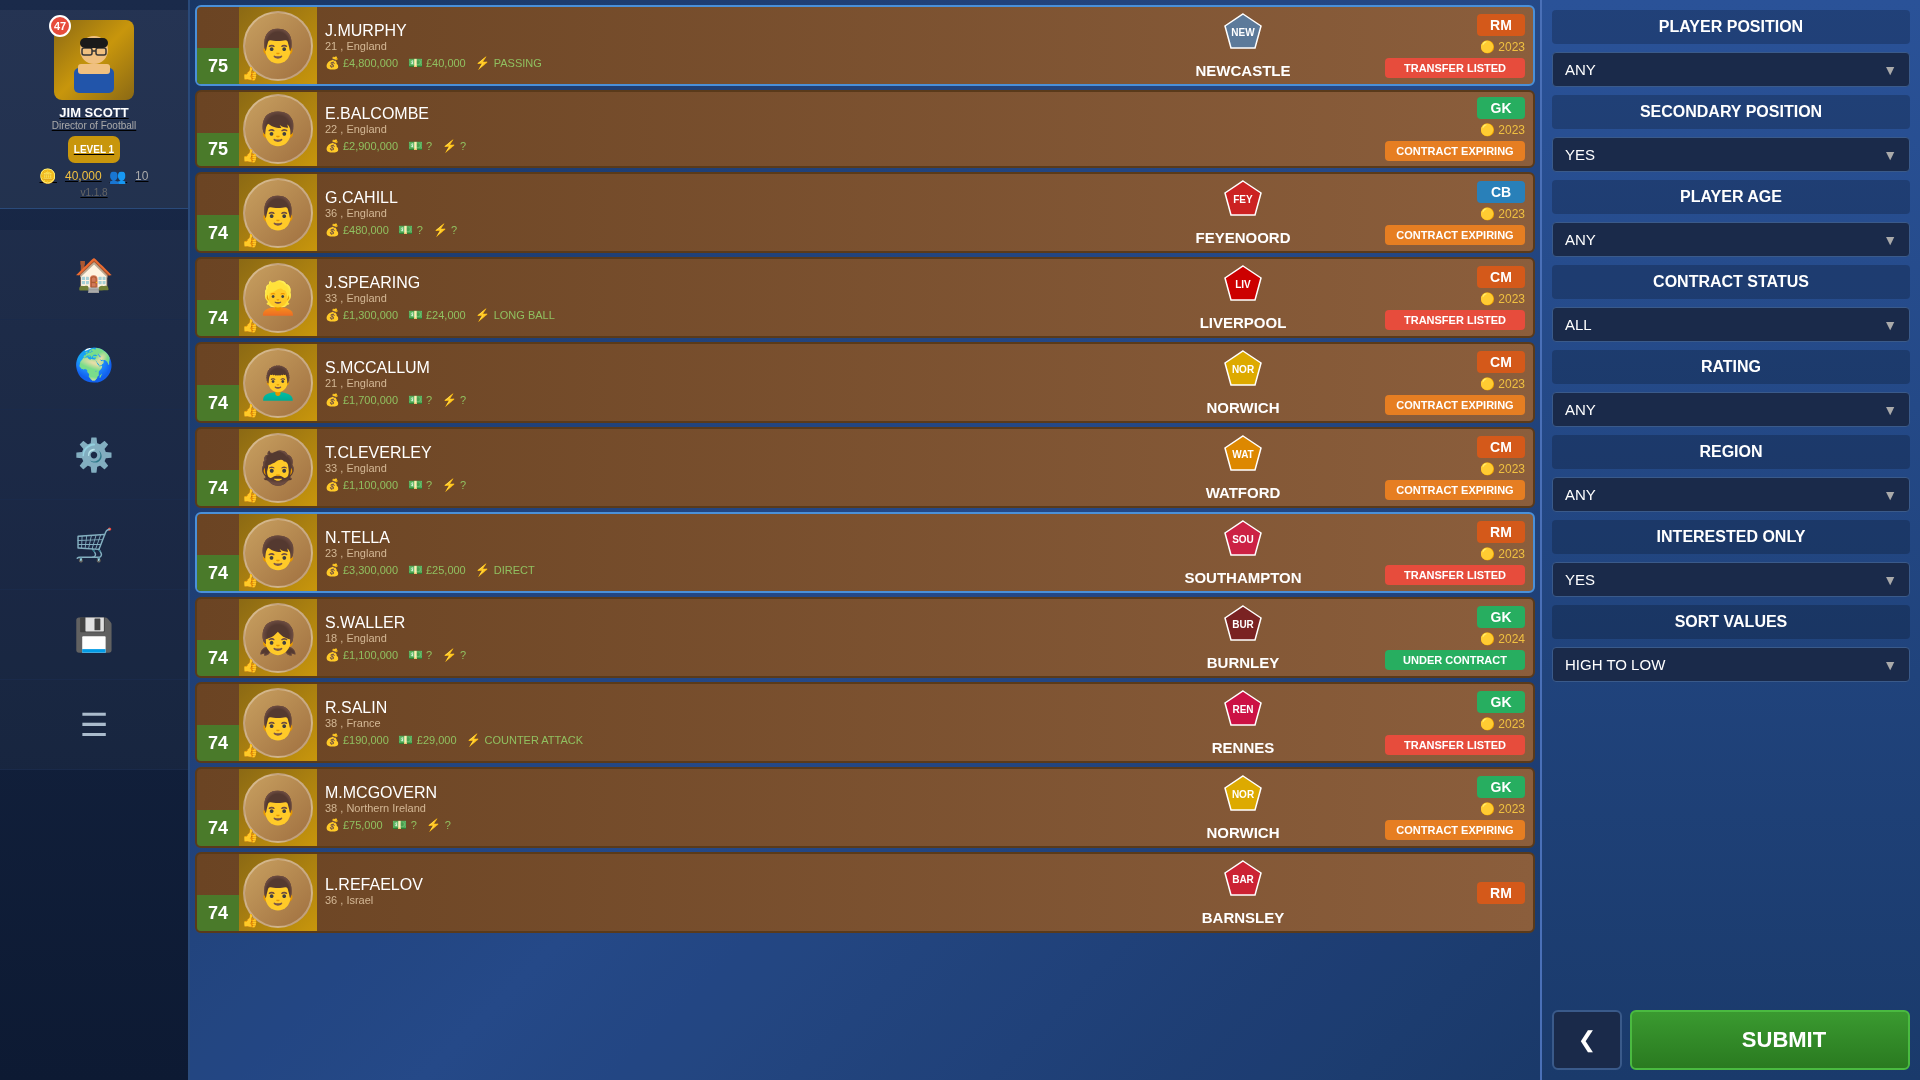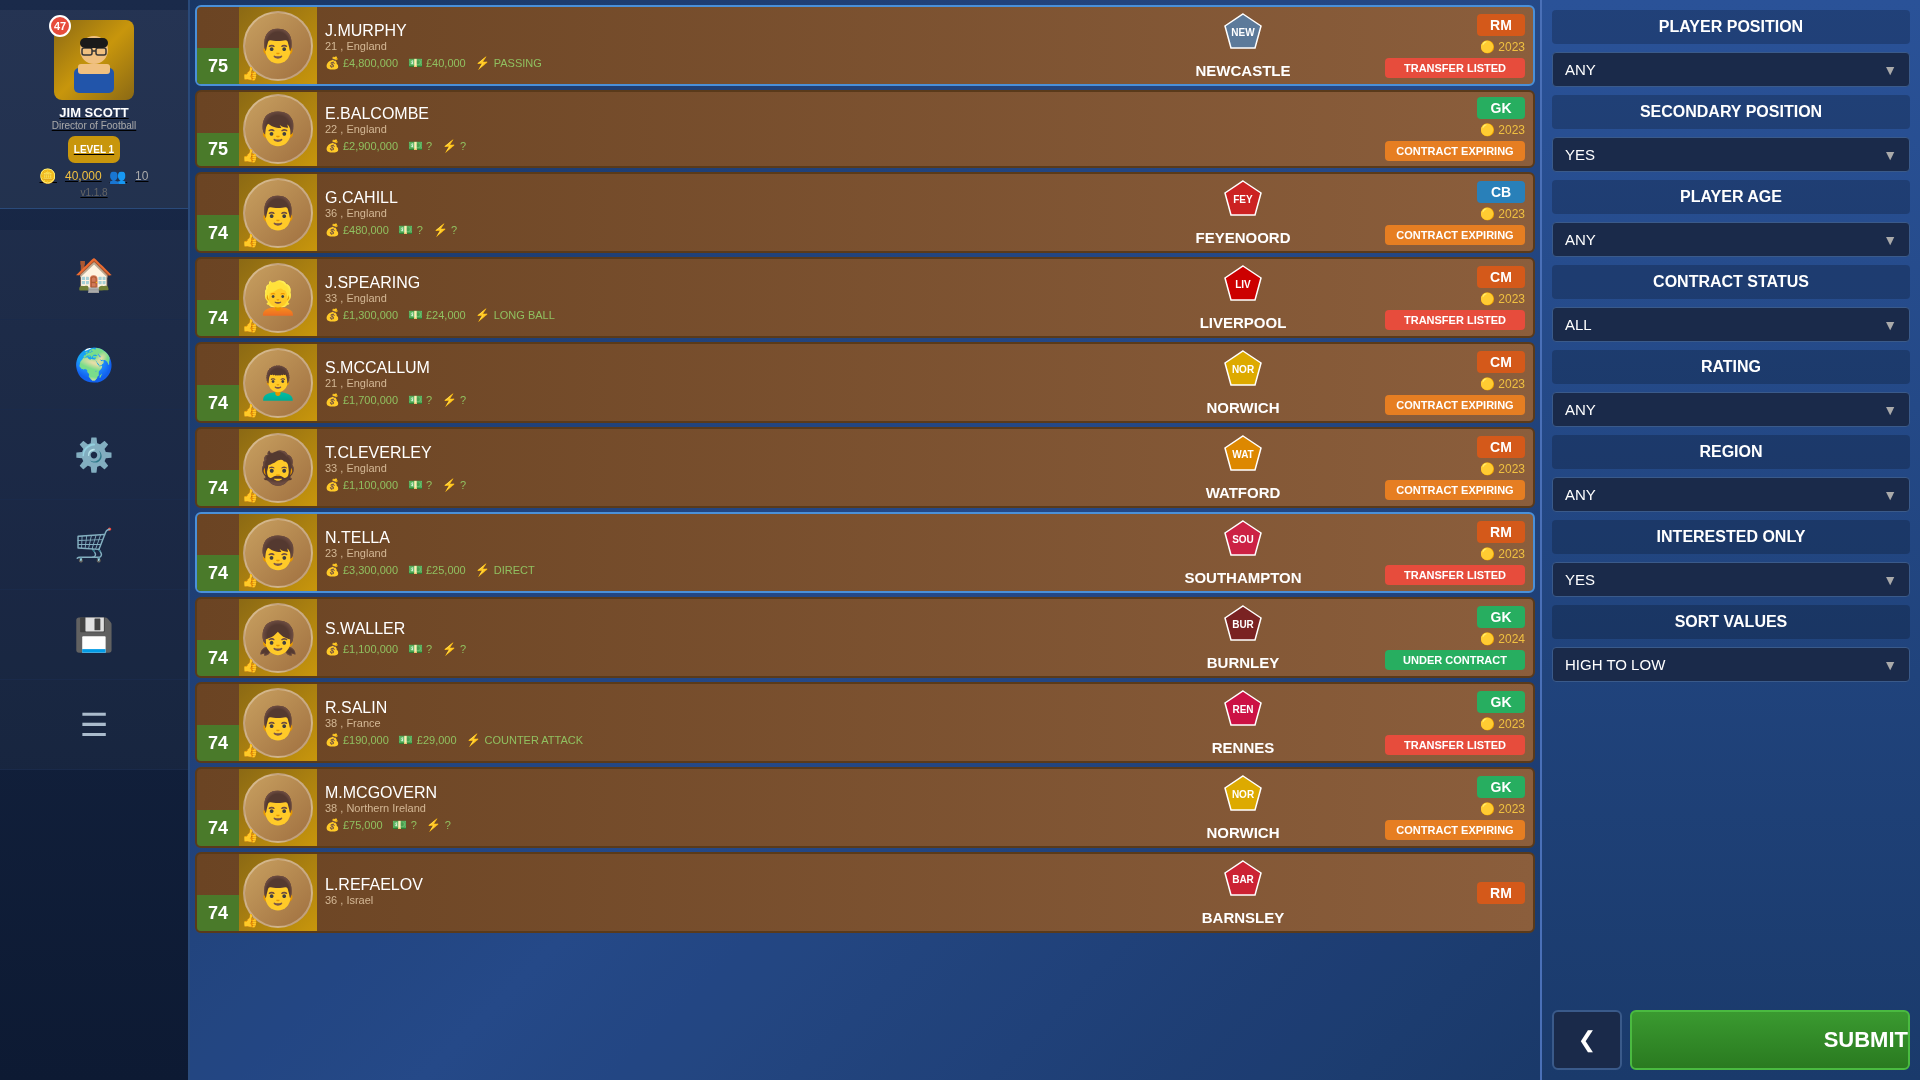--- a/index.html
+++ b/index.html
@@ -371,21 +371,21 @@
       flex: 1;
       background: linear-gradient(180deg, #3a9a30 0%, #2a7a20 100%);
       border: 2px solid #4aba40;
       border-radius: 6px;
       color: white;
       font-size: 22px;
       font-weight: bold;
       height: 60px;
       display: flex;
       align-items: center;
-      justify-content: flex-end;
+      justify-content: center;
       cursor: pointer;
       padding-left: 28px;
     }
 
     
     .avatar-svg {
       width: 65px;
       height: 65px;
     }
 
@@ -657,20 +657,21 @@
     </div>
   </div>
     <div class="player-card">
     <div class="rating-badge">74</div>
     <div class="player-avatar-area" style="background:linear-gradient(135deg,#8B6914,#c8960c);">
       <div class="player-avatar-bg" style="background:linear-gradient(135deg,#c8a060,#a07040);font-size:32px;">👧</div>
       <span class="thumb-up">👍</span>
     </div>
     <div class="player-info">
       <div class="player-name">S.WALLER</div>
+      <div class="player-details">18 , England</div>
       <div class="player-stats">
         <span class="stat-item"><span class="stat-icon">💰</span>£1,100,000</span>
         <span class="stat-item"><span class="stat-icon">💵</span>?</span>
         <span class="stat-item"><span class="stat-icon">⚡</span>?</span>
       </div>
     </div>
     <div class="club-section">
       <div class="club-logo">
         <svg width="40" height="40" viewBox="0 0 40 40">
           <polygon points="20,2 38,14 32,36 8,36 2,14" fill="#7a2222" stroke="#fff" stroke-width="1.5"></polygon>

